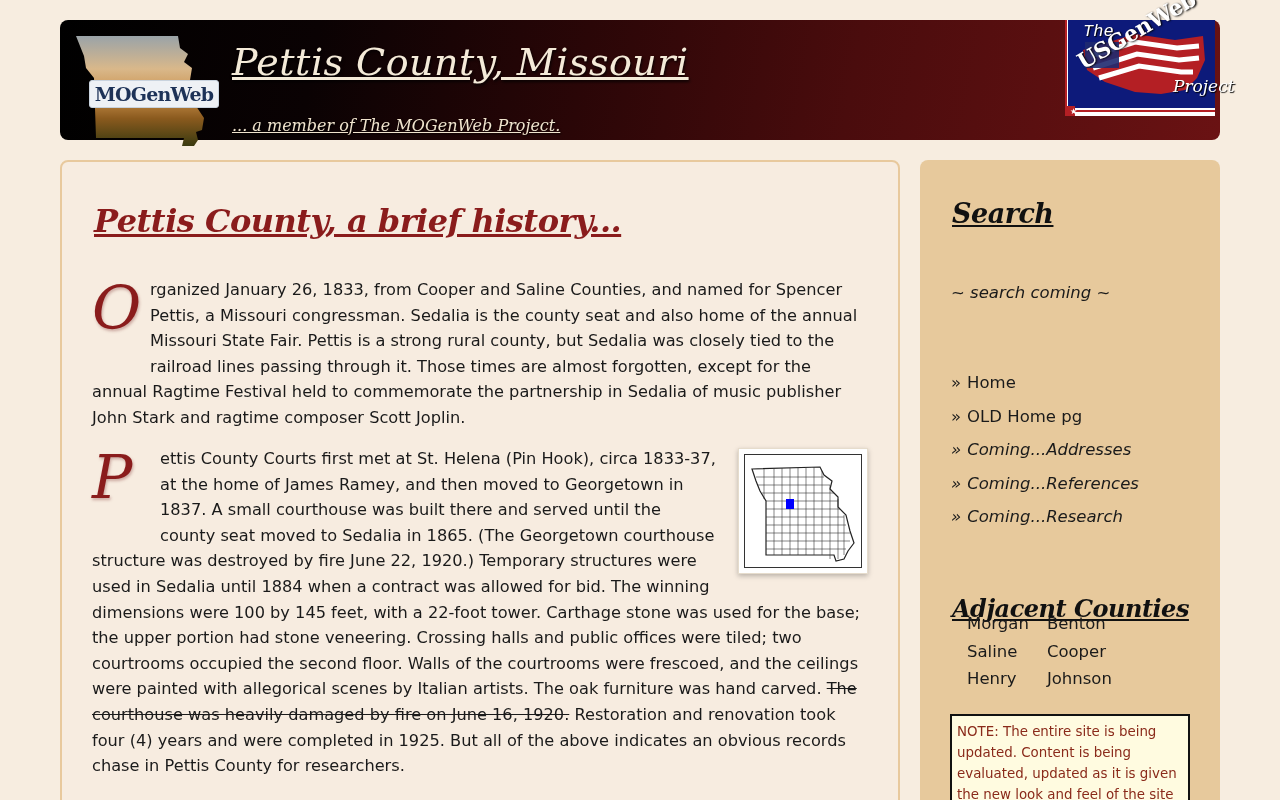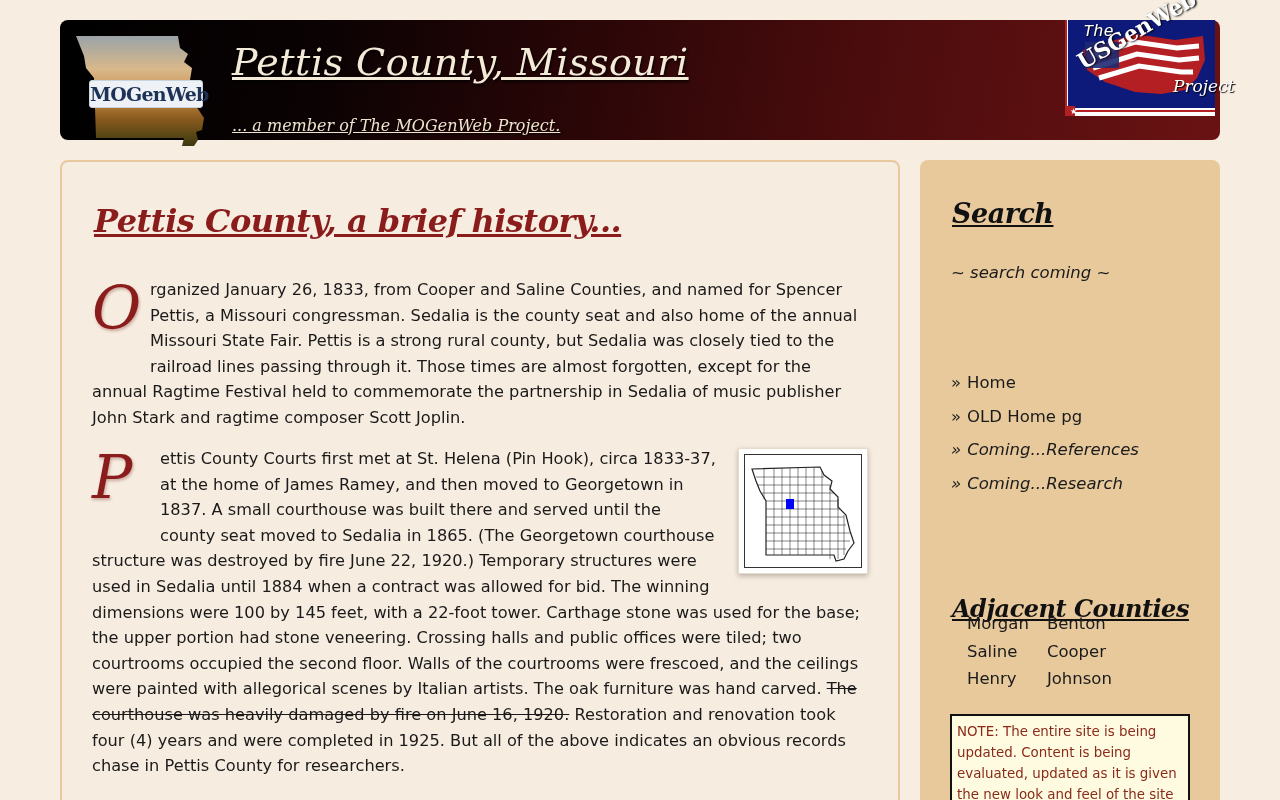--- a/index.html
+++ b/index.html
@@ -27,21 +27,21 @@
   }
   .mo-logo {
     position: absolute;
     left: 12px; top: 14px;
     width: 138px; height: 120px;
   }
   .mo-logo svg { width: 100%; height: 100%; display: block; }
   .mo-badge {
     position: absolute;
     left: 17px; top: 46px;
-    width: 114px; height: 28px;
+    width: 130px; height: 28px;
     background: #eef1f5;
     border: 1px solid #c9d3de;
     border-radius: 3px;
     color: #1d3257;
     font-family: "DejaVu Serif", serif;
     font-weight: bold;
     font-size: 19px;
     letter-spacing: -0.8px;
     text-align: center;
     line-height: 26px;
@@ -159,21 +159,21 @@
     font-size: 27px;
     font-weight: bold;
     white-space: nowrap;
     letter-spacing: -0.5px;
   }
   .h-search { top: 38px; }
   .h-links { top: 160px; font-size: 24px; }
   .h-adj { top: 398px; font-size: 24px; margin-top: 36px; }
   .search-coming {
     position: absolute;
-    left: 31px; top: 103px;
+    left: 31px; top: 123px;
     font-style: italic;
     font-size: 16.5px;
     color: #1a1a1a;
     text-align: right;
   }
   .quick-links {
     position: absolute;
     left: 31px; top: 213px;
     list-style: none;
   }
@@ -277,20 +277,21 @@
   </div>
 </main>
 
 <aside class="sidebar">
   <h2 class="side-heading h-search script">Search</h2>
   <div class="search-coming">~ search coming ~</div>
 
   <ul class="quick-links">
     <li><span class="raquo">»</span><span>Home</span></li>
     <li><span class="raquo">»</span><span>OLD Home pg</span></li>
+    <li class="italic"><span class="raquo">»</span><span>Coming...Addresses</span></li>
     <li class="italic"><span class="raquo">»</span><span>Coming...References</span></li>
     <li class="italic"><span class="raquo">»</span><span>Coming...Research</span></li>
   </ul>
 
   <h2 class="side-heading h-adj script">Adjacent Counties</h2>
   <table class="adj-table">
     <tbody>
         <tr>
       <td>Morgan</td>
       <td>Benton</td>

